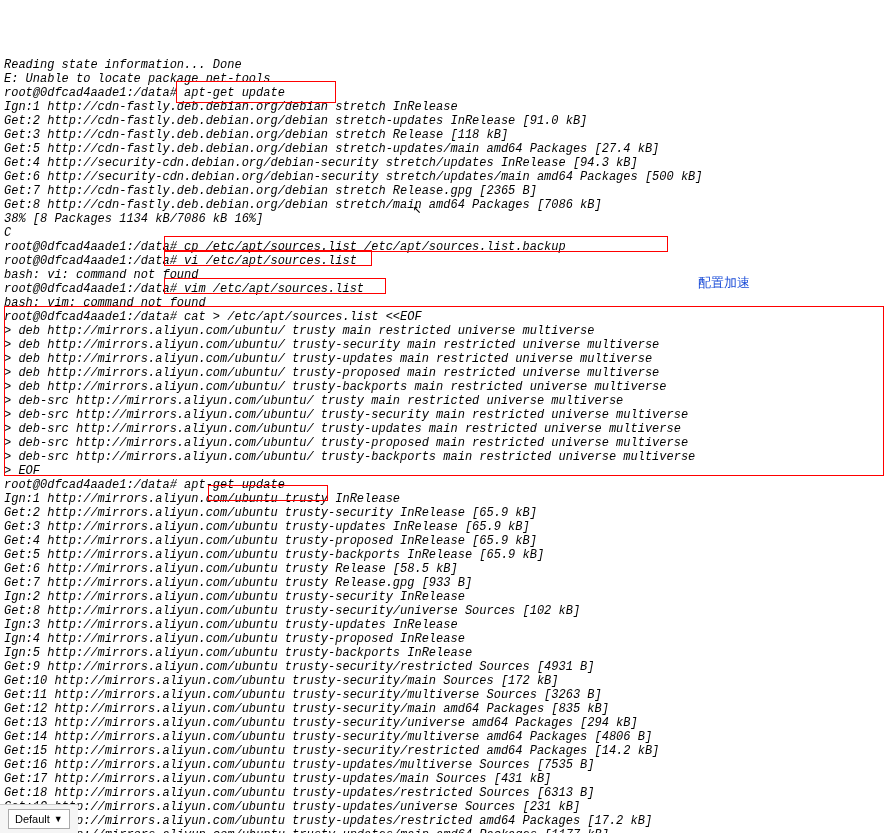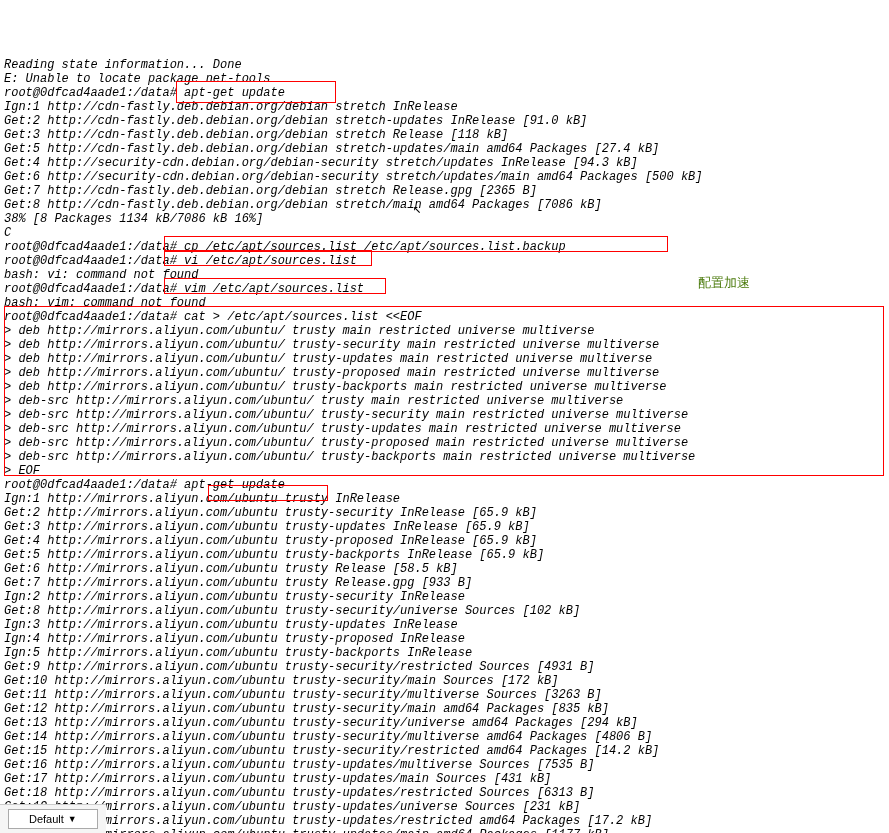--- a/index.html
+++ b/index.html
@@ -16,21 +16,21 @@
   }
   .term { position: relative; }
   .line { white-space: pre; font-style: italic; }
   .box {
     position: absolute;
     border: 1px solid #ff0000;
     pointer-events: none;
   }
   .annotation {
     position: absolute;
-    color: #4d7c0f;
+    color: #1d4ed8;
     font-size: 13px;
     font-family: sans-serif;
   }
   .cursor {
     position: absolute;
     font-size: 14px;
     color: #000;
   }
   .bottombar {
     position: absolute;
@@ -41,21 +41,21 @@
     border-top: 1px solid #ccc;
     font-family: sans-serif;
     font-size: 12px;
     display: flex;
     align-items: center;
     gap: 4px;
   }
   .dropdown-btn {
     background: #fff;
     border: 1px solid #aaa;
-    padding: 2px 20px;
+    padding: 2px 6px;
     font-size: 11px;
     display: inline-flex;
     align-items: center;
     gap: 4px;
   }
   .tri { font-size: 9px; }
 </style>
 </head>
 <body>
 

